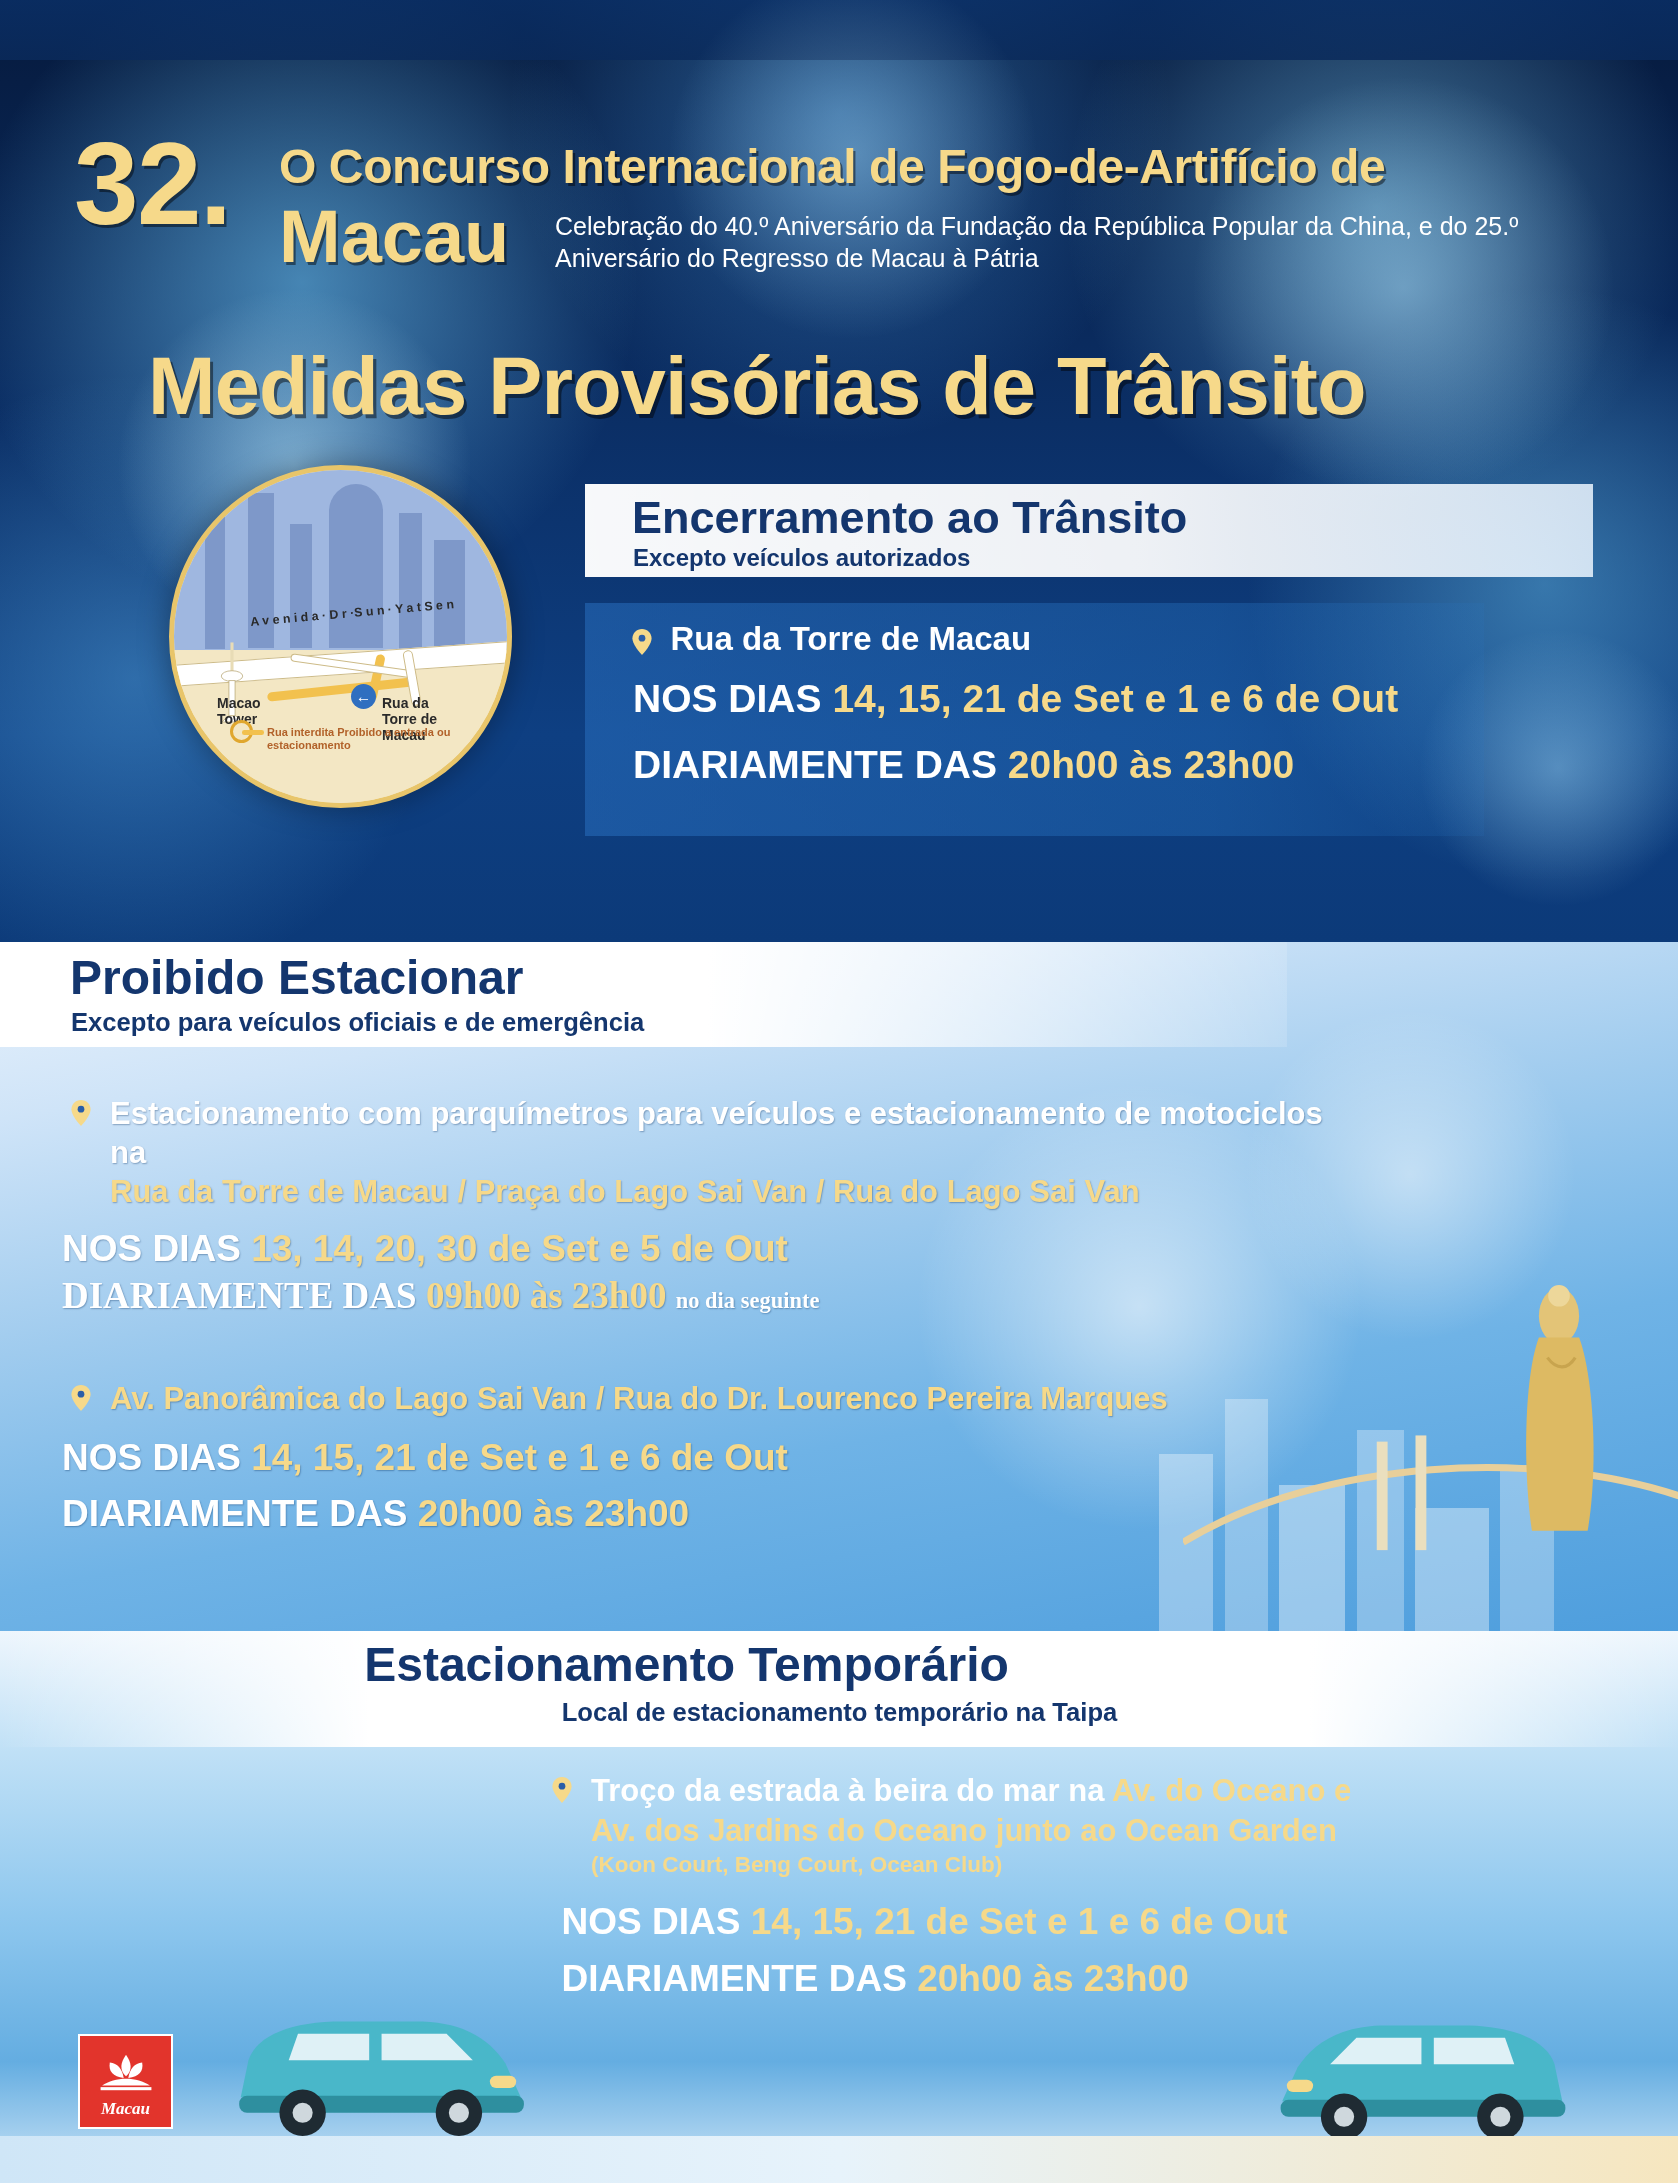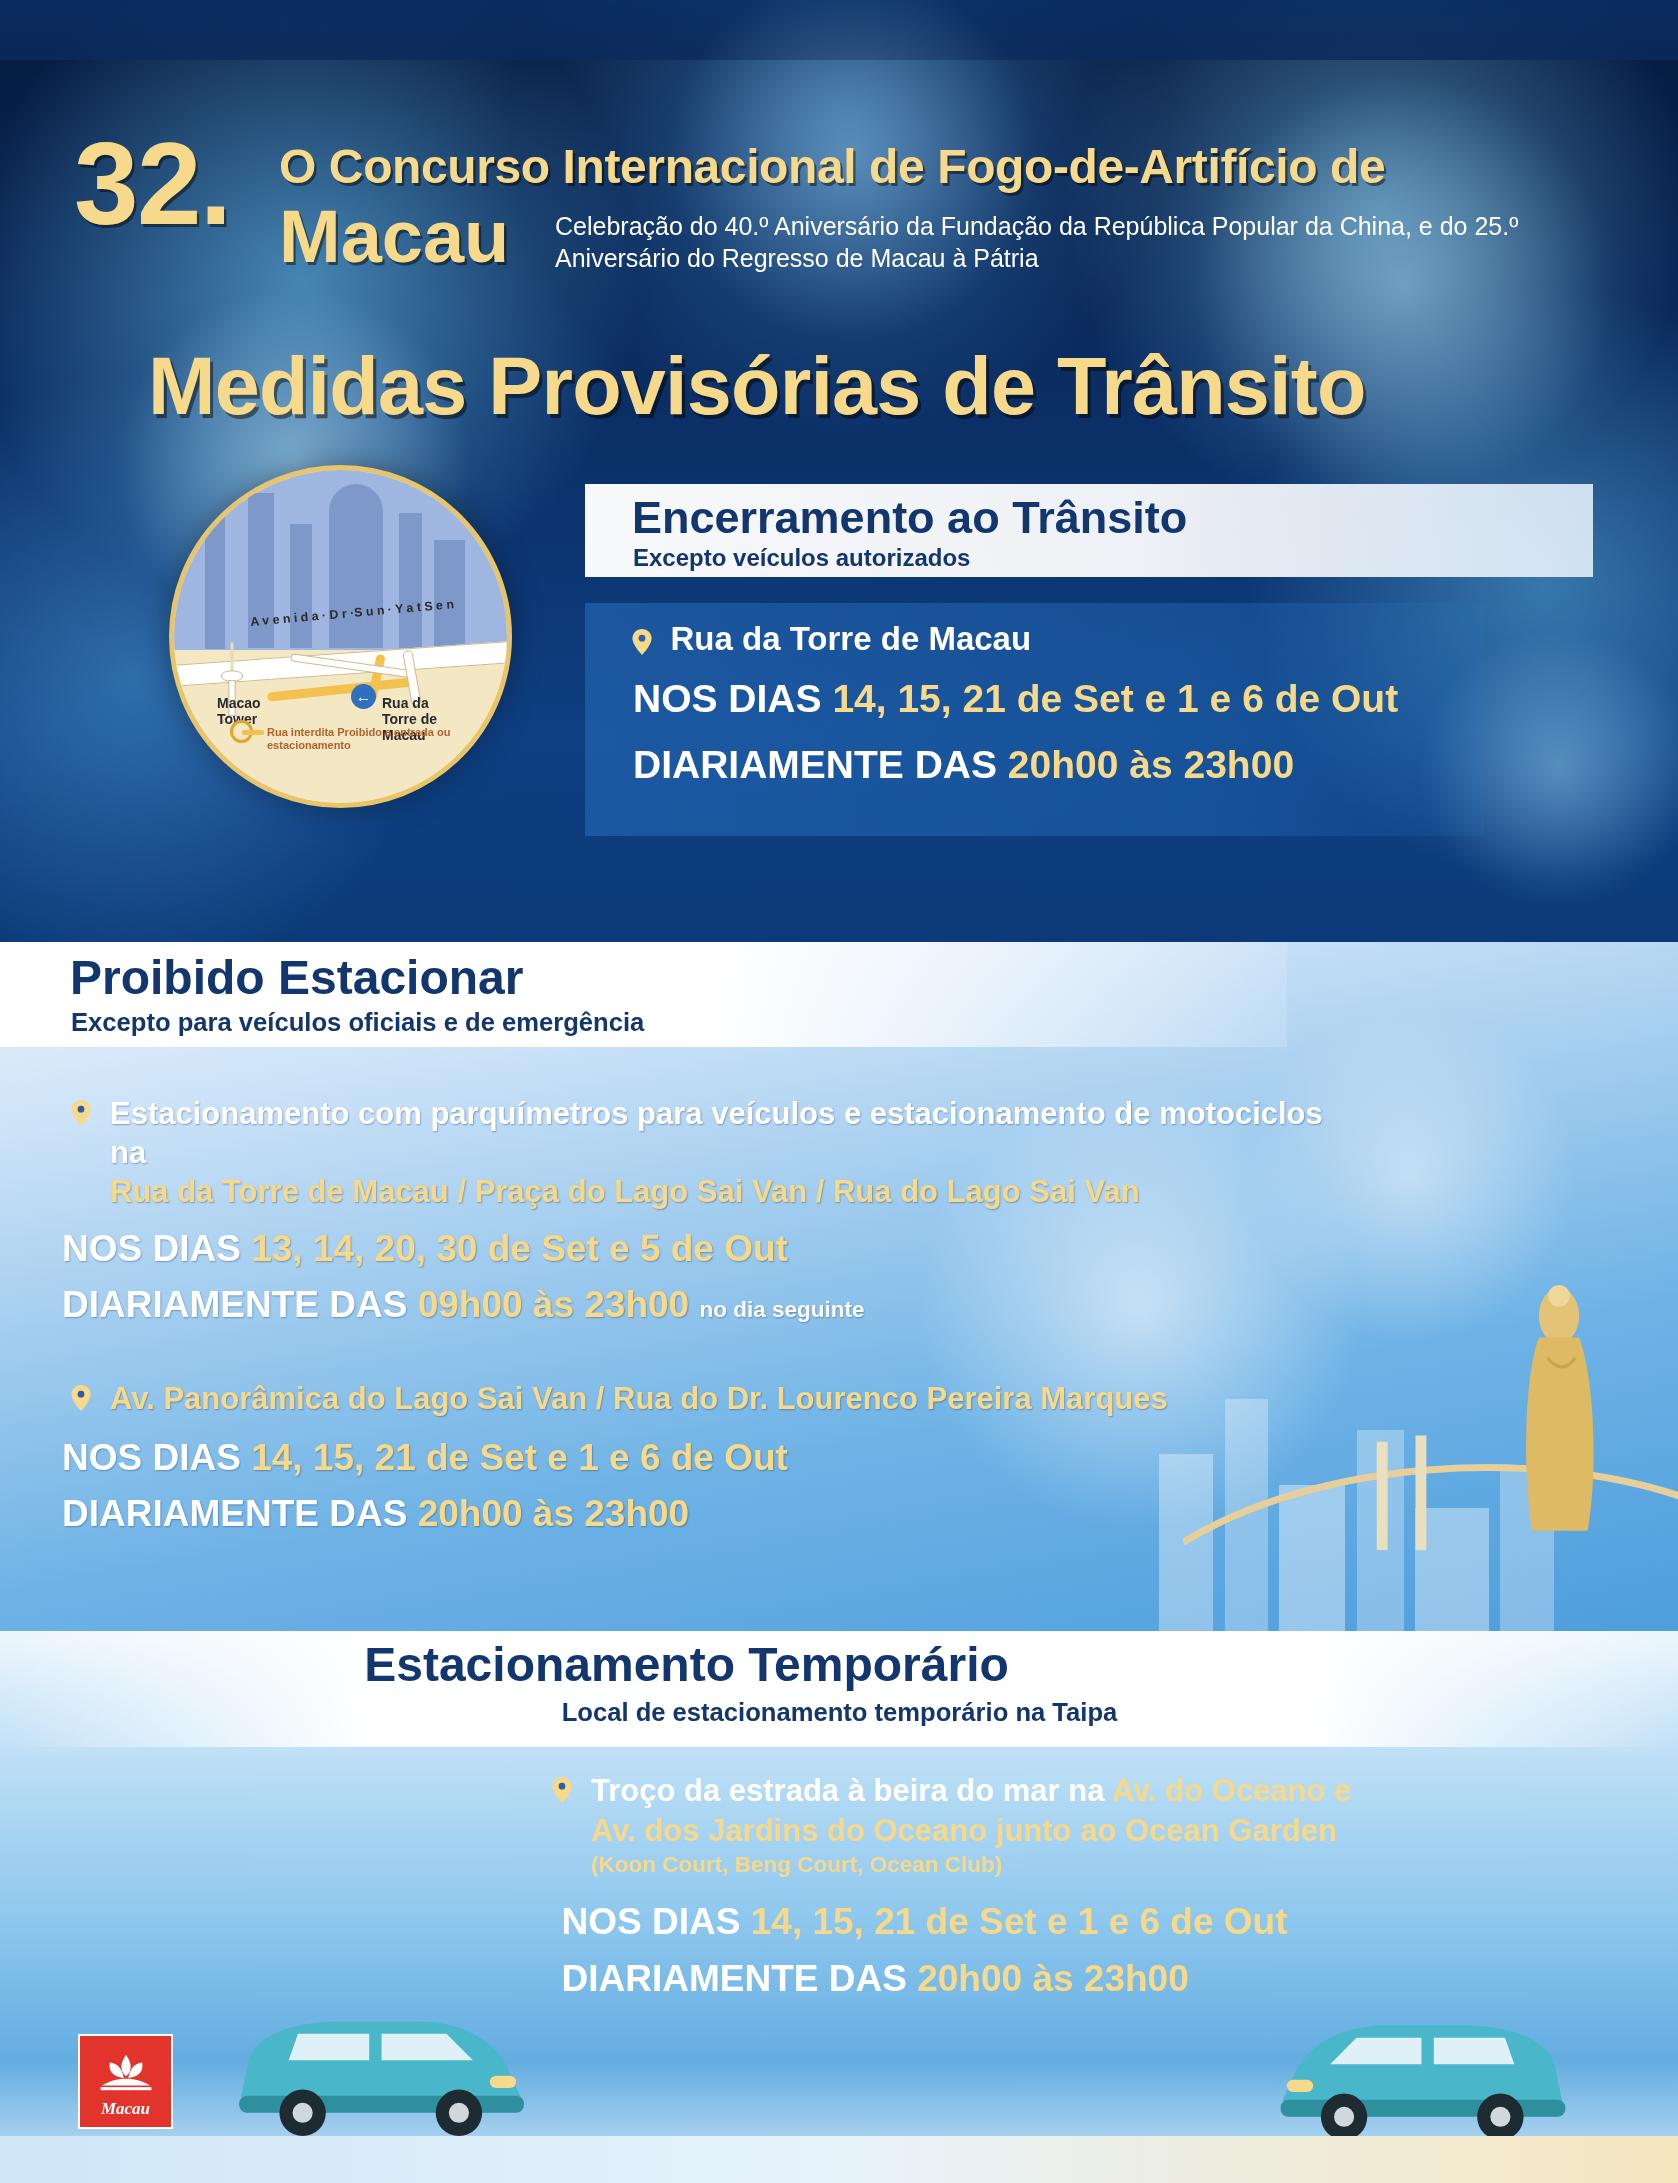--- a/index.html
+++ b/index.html
@@ -450,21 +450,21 @@
           <path d="M13 0C6 0 0.5 5.4 0.5 12.2 0.5 21.4 13 34 13 34S25.5 21.4 25.5 12.2C25.5 5.4 20 0 13 0z" fill="#f6d98a"></path>
           <circle cx="13" cy="12" r="4.4" fill="#2a5ea8"></circle>
         </svg>
         <span>Estacionamento com parquímetros para veículos e estacionamento de motociclos na</span>
       </div>
       <div class="t2" style="padding-left:48px;">Rua da Torre de Macau / Praça do Lago Sai Van / Rua do Lago Sai Van</div>
       <div class="dias" style="margin-top:17px;">
         <span>NOS DIAS</span>
         <span class="gold">13, 14, 20, 30 de Set e 5 de Out</span>
       </div>
-      <div class="dias" style="margin-top:14px;">
+      <div class="dias" style="margin-top:4px;font-family:Liberation Serif, serif;">
         <span>DIARIAMENTE DAS</span>
         <span class="gold">09h00 às 23h00</span>
         <span class="small-note">no dia seguinte</span>
       </div>
     </div>
 
     <div class="blk" style="left:62px;top:438px;width:1318px;">
       <div class="t2" style="padding-left:48px;position:relative;">
         <svg class="pin" viewBox="0 0 26 34" style="position:absolute;left:9.3px;top:4.7px;">
           <path d="M13 0C6 0 0.5 5.4 0.5 12.2 0.5 21.4 13 34 13 34S25.5 21.4 25.5 12.2C25.5 5.4 20 0 13 0z" fill="#f6d98a"></path>

